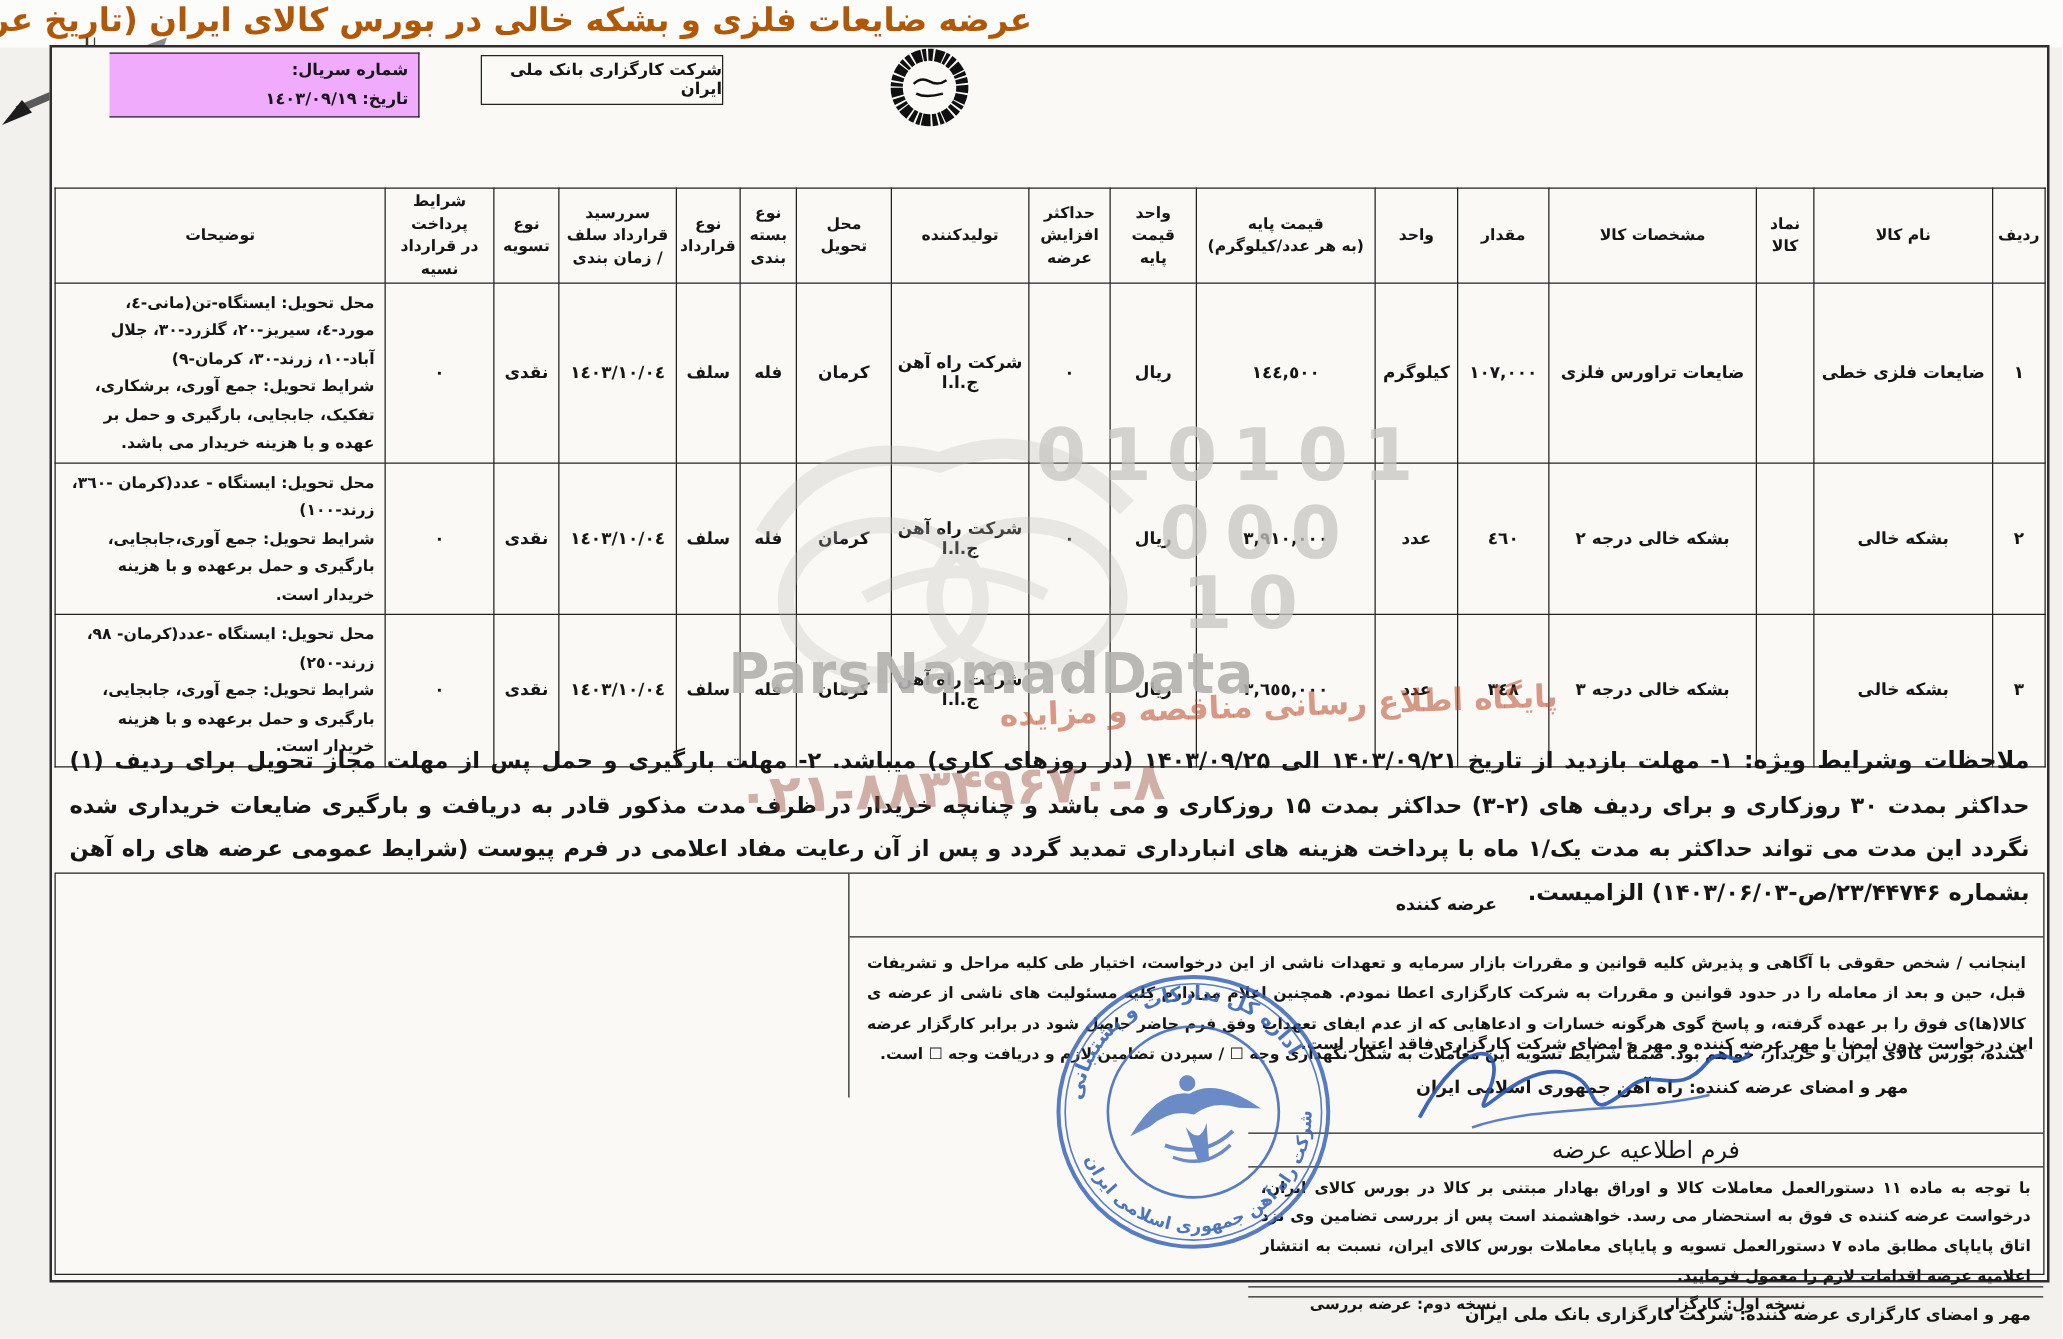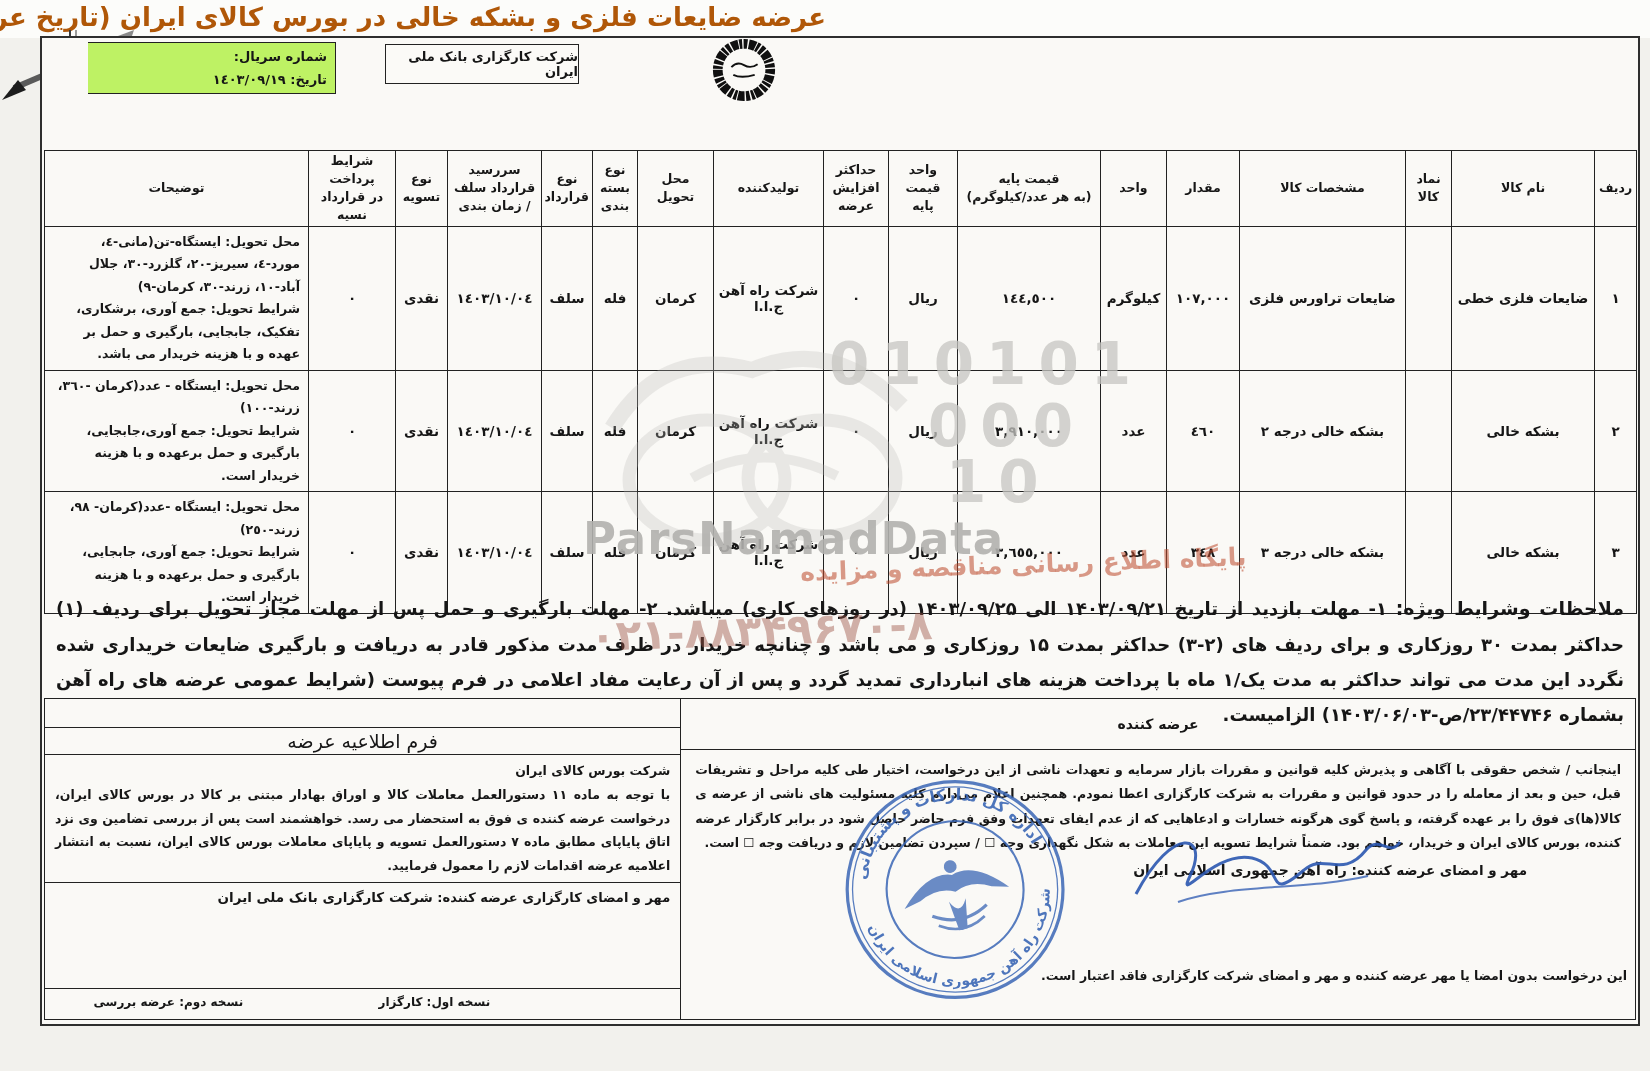--- a/index.html
+++ b/index.html
@@ -18,41 +18,41 @@
   .frame{position:absolute; left:40px; top:36px; width:1596px; height:986px;
     border:2px solid #2e2e2e; background:#faf9f6;}
   
   .form-type-box{position:absolute; left:1355px; top:42px; width:268px; height:52px;
     border:1.5px solid #222; background:#fbfaf7; display:flex; flex-direction:column;
     align-items:center; justify-content:center; gap:4px; font-size:12.5px; font-weight:700;}
   .broker-box{position:absolute; left:385px; top:44px; width:192px; height:38px;
     border:1.5px solid #222; background:#fbfaf7; display:flex; align-items:center;
     justify-content:center; font-size:13px; font-weight:700;}
   .serial-box{position:absolute; left:88px; top:42px; width:248px; height:52px;
-    border:1.5px solid #222; border-left:none; background:#bef264; padding:3px 8px;
+    border:1.5px solid #222; border-left:none; background:#f0abfc; padding:3px 8px;
     box-sizing:border-box; font-size:13px; font-weight:700; line-height:1.75; text-align:right;}
   .round-seal{position:absolute; left:710px; top:36px;}
   .pen-artifact{position:absolute; left:0; top:22px;}
   .intro-line{position:absolute; top:106px; right:58px; font-size:17px; font-weight:600;}
   
   table.offers{position:absolute; left:44px; top:150px; border-collapse:collapse;
     table-layout:fixed; width:1592px; background:transparent;}
   table.offers th, table.offers td{border:1.2px solid #222; padding:1px 3px;
     text-align:center; vertical-align:middle; overflow:hidden;}
   table.offers th{font-size:12.5px; font-weight:700; white-space:pre-line; line-height:1.45; height:56px;}
   table.offers td{font-size:13.5px; font-weight:700;}
   table.offers td.c-desc{font-size:12.5px; text-align:right; padding:4px 8px;
     white-space:pre-line; line-height:1.8; vertical-align:middle;}
   
   .notes{position:absolute; left:44px; top:584px; width:1592px; box-sizing:border-box;
     padding:6px 12px 0 12px; font-size:18px; font-weight:600; line-height:1.95; text-align:justify;}
   .notes b{font-size:19px;}
   
   .bottom{position:absolute; left:44px; top:698px; width:1592px; height:322px;
-    border:1.5px solid #222; box-sizing:border-box; display:flex; flex-direction:row;}
+    border:1.5px solid #222; box-sizing:border-box; display:flex; flex-direction:column;}
   .sec-right{width:956px; height:100%; border-left:1.5px solid #222; box-sizing:border-box; position:relative;}
   .sec-left{width:636px; height:100%; box-sizing:border-box; position:relative;}
   .sec-header{height:50px; border-bottom:1.5px solid #222; display:flex; align-items:center;
     justify-content:center; font-size:14px; font-weight:700;}
   .sec-right .sec-body{padding:8px 14px 0 14px; font-size:12.5px; font-weight:600;
     line-height:1.95; text-align:justify;}
   .sign-line-right{margin-top:6px; padding-right:108px; font-size:13.5px; font-weight:600;}
   .sign-line-right b{font-size:14px;}
   .validity-note{position:absolute; bottom:36px; right:8px; font-size:12.5px; font-weight:700;margin-left:48px;}
   .sec-left .strip{height:28px; border-bottom:1.2px solid #222;}
@@ -233,21 +233,20 @@
       <div class="sign-line-right">
         <span>مهر و امضای عرضه کننده: </span><b>راه آهن جمهوری اسلامی ایران</b>
       </div>
       <div class="validity-note">این درخواست بدون امضا یا مهر عرضه کننده و مهر و امضای شرکت کارگزاری فاقد اعتبار است.</div>
     </div>
 
     <div class="sec-left">
       <div class="strip"></div>
       <div class="sec-header2">فرم اطلاعیه عرضه</div>
       <div class="sec-body">
-        <div class="org-line">شرکت بورس کالای ایران</div>
         <span>با توجه به ماده ۱۱ دستورالعمل معاملات کالا و اوراق بهادار مبتنی بر کالا در بورس کالای ایران، درخواست عرضه کننده ی فوق به استحضار می رسد. خواهشمند است پس از بررسی تضامین وی نزد اتاق پایاپای مطابق ماده ۷ دستورالعمل تسویه و پایاپای معاملات بورس کالای ایران، نسبت به انتشار اعلامیه عرضه اقدامات لازم را معمول فرمایید.</span>
       </div>
       <div class="sign-line-left">
         <span>مهر و امضای کارگزاری عرضه کننده: </span><b>شرکت کارگزاری بانک ملی ایران</b>
       </div>
       <div class="copies-row">
         <span class="copy1">نسخه اول: کارگزار</span>
         <span class="copy2">نسخه دوم: عرضه بررسی</span>
       </div>
     </div>

